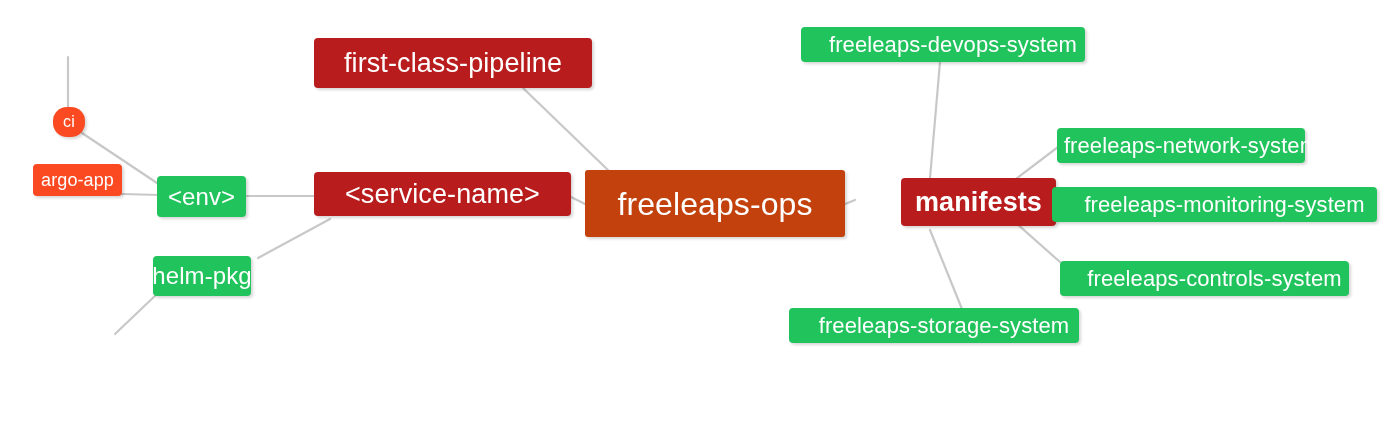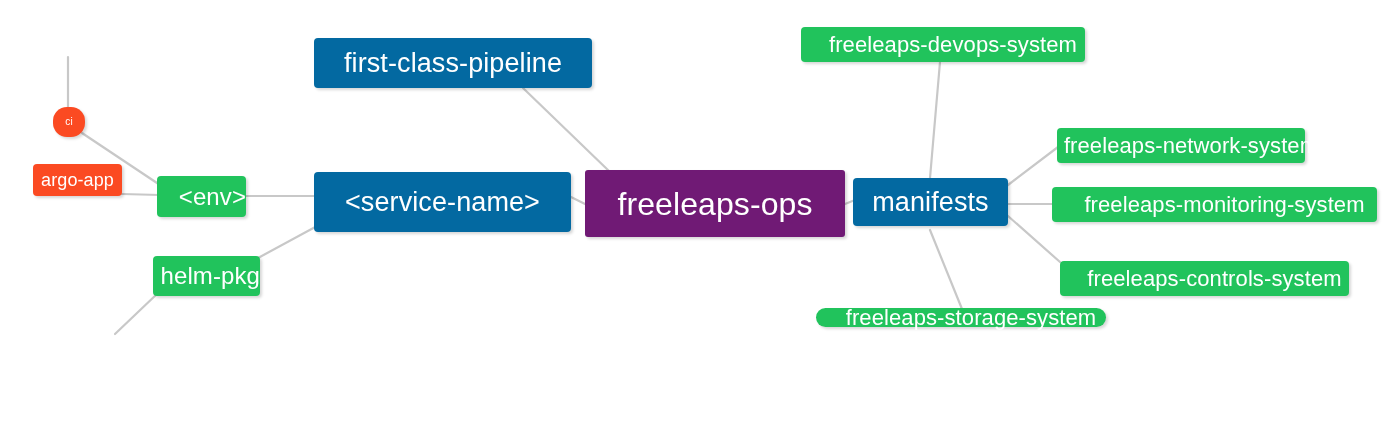--- a/index.html
+++ b/index.html
@@ -34,45 +34,44 @@
     justify-content: center;
     color: #ffffff;
     border-radius: 4px;
     white-space: nowrap;
     line-height: 1;
     box-shadow: 2px 2px 3px rgba(0,0,0,0.16);
     letter-spacing: 0.1px;
     user-select: none;
   }
   .node.root {
-    background: #701a75;
+    background: #c2410c;
     font-size: 32px;
     border-radius: 3px;
   }
   .node.lvl1 {
-    background: #0369a1;
+    background: #b91c1c;
     font-size: 27px;
   }
   .node.green {
     background: #21c35c;
     font-size: 22px;
     padding-left: 20px;
   }
   .node.green-big {
     background: #21c35c;
     font-size: 24px;
-    justify-content: flex-end;
   }
   .node.red {
     background: #fb4a22;
     font-size: 18px;
   }
   .node.red-small {
     background: #fb4a22;
-    font-size: 10px;
+    font-size: 16px;
     border-radius: 14px;
   }
   .node.orange {
     background: #faa62c;
     font-size: 15px;
   }
 </style>
 </head>
 <body>
 
@@ -108,37 +107,37 @@
       <path d="M1008,216 L1060,262"></path>
 
       <path d="M930,230 L962,309"></path>
     </g>
   </svg>
 
   <div class="node root" style="left:585px; top:170px; width:260px; height:67px;">
     <span>freeleaps-ops</span>
   </div>
 
-  <div class="node lvl1" style="left:314px; top:172px; width:257px; height:60px;">
+  <div class="node lvl1" style="left:314px; top:172px; width:257px; height:44px;">
     <span>&lt;service-name&gt;</span>
   </div>
 
-  <div class="node lvl1" style="left:853px; top:178px; width:155px; height:48px;">
+  <div class="node lvl1" style="left:901px; top:178px; width:155px; height:48px;font-weight:bold;">
     <span>manifests</span>
   </div>
 
   <div class="node lvl1" style="left:314px; top:38px; width:278px; height:50px;">
     <span>first-class-pipeline</span>
   </div>
 
   <div class="node green-big" style="left:157px; top:176px; width:89px; height:41px;">
     <span>&lt;env&gt;</span>
   </div>
 
-  <div class="node green-big" style="left:153px; top:256px; width:107px; height:40px;">
+  <div class="node green-big" style="left:153px; top:256px; width:98px; height:40px;">
     <span>helm-pkg</span>
   </div>
 
   <div class="node red-small" style="left:53px; top:107px; width:32px; height:30px;">
     <span>ci</span>
   </div>
 
   <div class="node red" style="left:33px; top:164px; width:89px; height:32px;">
     <span>argo-app</span>
   </div>
@@ -154,17 +153,17 @@
   </div>
 
   <div class="node green" style="left:1052px; top:187px; width:325px; height:35px;">
     <span>freeleaps-monitoring-system</span>
   </div>
 
   <div class="node green" style="left:1060px; top:261px; width:289px; height:35px;text-align:center;">
     <span>freeleaps-controls-system</span>
   </div>
 
-  <div class="node green" style="left:816px; top:308px; width:290px; height:19px;border-radius:15px;">
+  <div class="node green" style="left:789px; top:308px; width:290px; height:35px;">
     <span>freeleaps-storage-system</span>
   </div>
 
 </div>
 
 </body></html>

